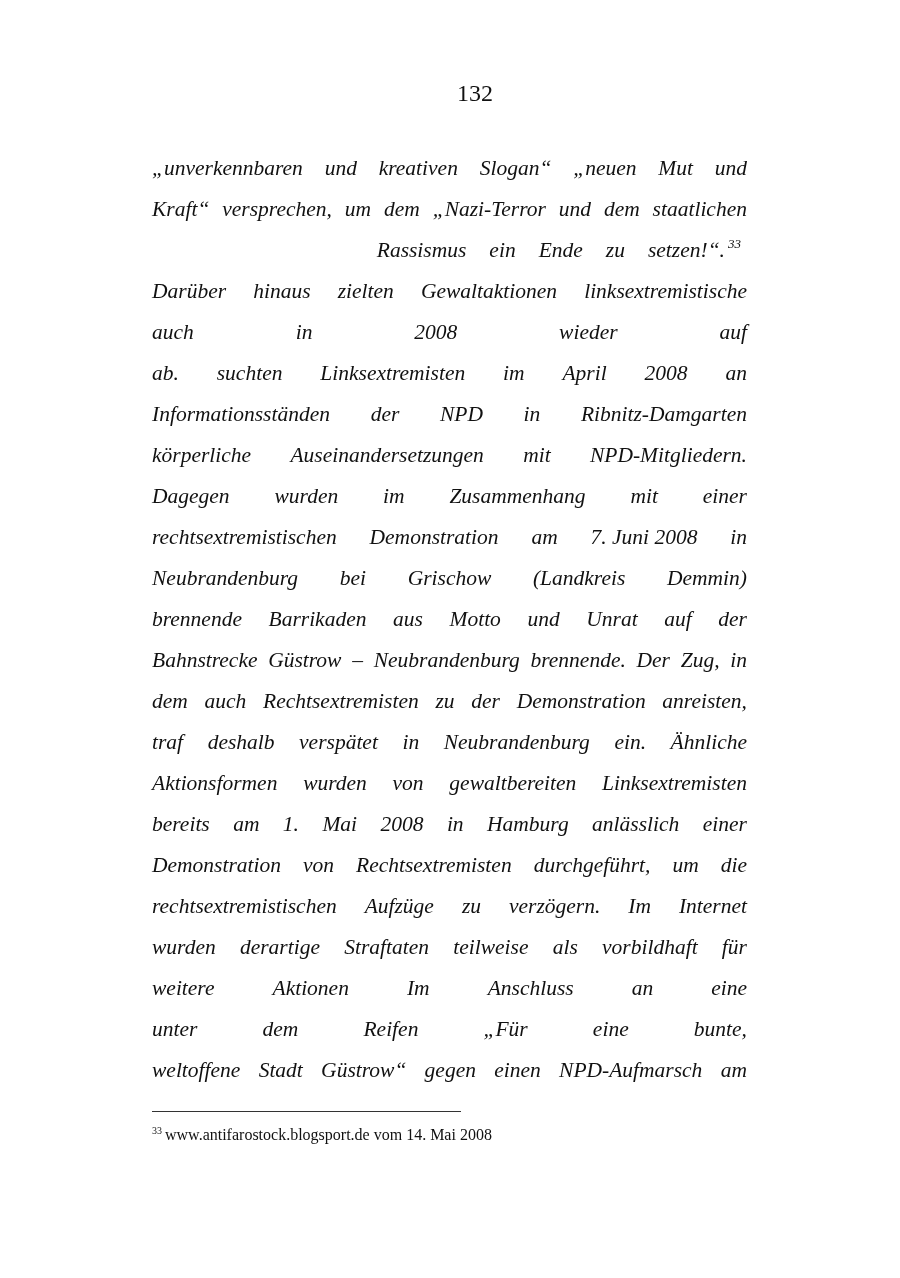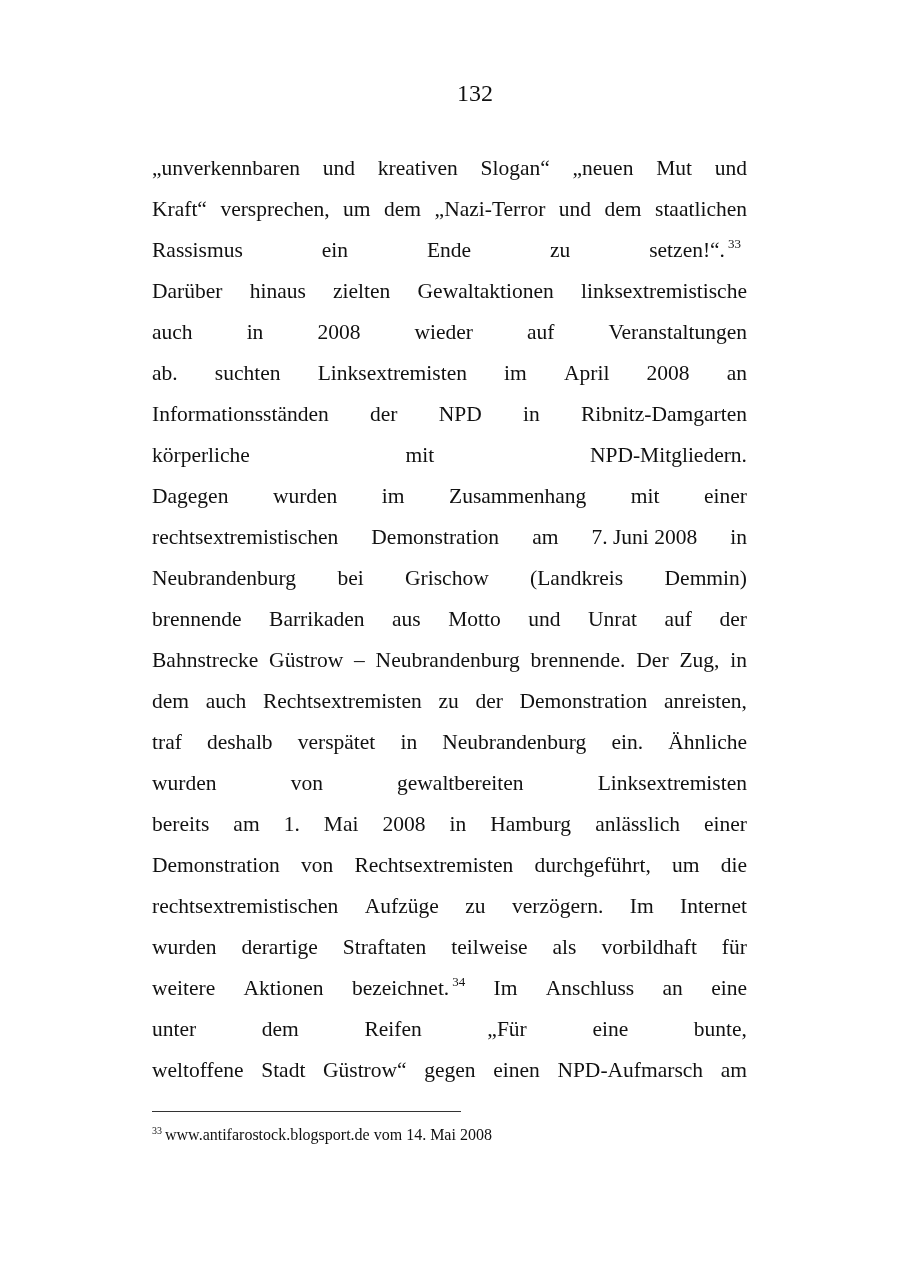--- a/index.html
+++ b/index.html
@@ -2,22 +2,22 @@
 <html><head>
   <meta charset="utf-8">
   <style>
     html, body { margin: 0; padding: 0; background: #ffffff; }
     body { width: 900px; height: 1278px; position: relative; overflow: hidden;
            font-family: "Liberation Serif", "DejaVu Serif", serif; color: #111111; }
     .page-number { position: absolute; top: 78px; left: 0; width: 900px; text-align: center;
                    font-size: 24px; line-height: 30px; padding-left: 25px; }
     .body-text { position: absolute; top: 148px; left: 152px; width: 595px; font-size: 21.5px; }
     .line { height: 41px; line-height: 41px; white-space: nowrap; display: flex;
-            justify-content: space-between; }
-    .line.left { justify-content: space-between; gap: 0; }
+            justify-content: space-between; font-style: italic; }
+    .line.left { justify-content: flex-end; gap: 17px; }
     .line.left span.w { margin-right: 6px; }
     .w { display: inline-block; }
     sup { font-size: 13px; line-height: 0; vertical-align: 9px; margin-left: 3px; }
     .rule { position: absolute; top: 1111px; left: 152px; width: 309px; height: 1px; background: #333; }
     .footnote { position: absolute; top: 1125px; left: 152px; font-size: 16px; line-height: 20px; white-space: nowrap; }
     .footnote sup { font-size: 10px; vertical-align: 6px; margin-left: 0; margin-right: 3px; }
   </style>
 </head>
 <body>
 
@@ -56,40 +56,40 @@
       <span class="w">zielten</span>
       <span class="w">Gewaltaktionen</span>
       <span class="w">linksextremistische</span>
     </div>
     <div class="line">
       <span class="w">auch</span>
       <span class="w">in</span>
       <span class="w">2008</span>
       <span class="w">wieder</span>
       <span class="w">auf</span>
-      <span class="w">Veranstaltungen</span>
     </div>
     <div class="line">
       <span class="w">ab.</span>
       <span class="w">suchten</span>
       <span class="w">Linksextremisten</span>
       <span class="w">im</span>
       <span class="w">April</span>
       <span class="w">2008</span>
       <span class="w">an</span>
     </div>
     <div class="line">
       <span class="w">Informationsständen</span>
       <span class="w">der</span>
       <span class="w">NPD</span>
       <span class="w">in</span>
       <span class="w">Ribnitz-Damgarten</span>
     </div>
     <div class="line">
       <span class="w">körperliche</span>
+      <span class="w">Auseinandersetzungen</span>
       <span class="w">mit</span>
       <span class="w">NPD-Mitgliedern.</span>
     </div>
     <div class="line">
       <span class="w">Dagegen</span>
       <span class="w">wurden</span>
       <span class="w">im</span>
       <span class="w">Zusammenhang</span>
       <span class="w">mit</span>
       <span class="w">einer</span>
@@ -140,20 +140,21 @@
     <div class="line">
       <span class="w">traf</span>
       <span class="w">deshalb</span>
       <span class="w">verspätet</span>
       <span class="w">in</span>
       <span class="w">Neubrandenburg</span>
       <span class="w">ein.</span>
       <span class="w">Ähnliche</span>
     </div>
     <div class="line">
+      <span class="w">Aktionsformen</span>
       <span class="w">wurden</span>
       <span class="w">von</span>
       <span class="w">gewaltbereiten</span>
       <span class="w">Linksextremisten</span>
     </div>
     <div class="line">
       <span class="w">bereits</span>
       <span class="w">am</span>
       <span class="w">1.</span>
       <span class="w">Mai</span>
@@ -184,21 +185,20 @@
       <span class="w">derartige</span>
       <span class="w">Straftaten</span>
       <span class="w">teilweise</span>
       <span class="w">als</span>
       <span class="w">vorbildhaft</span>
       <span class="w">für</span>
     </div>
     <div class="line">
       <span class="w">weitere</span>
       <span class="w">Aktionen</span>
-      <span class="w">bezeichnet.<sup>34</sup></span>
       <span class="w">Im</span>
       <span class="w">Anschluss</span>
       <span class="w">an</span>
       <span class="w">eine</span>
     </div>
     <div class="line">
       <span class="w">unter</span>
       <span class="w">dem</span>
       <span class="w">Reifen</span>
       <span class="w">„Für</span>

